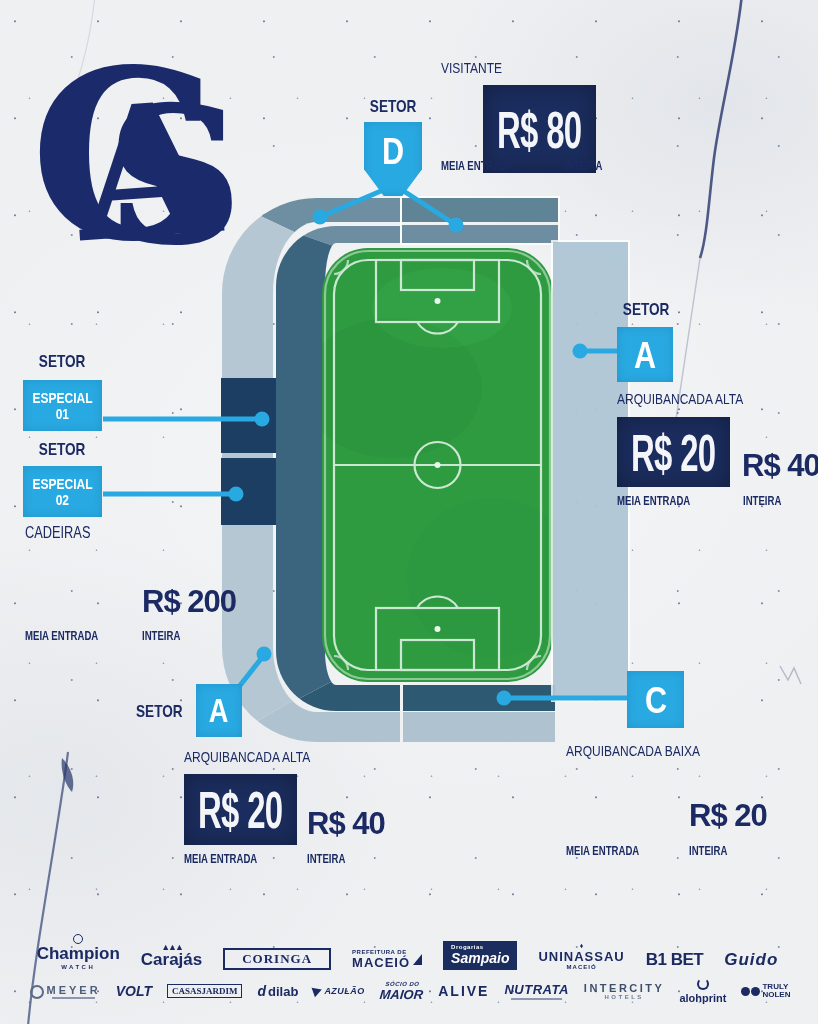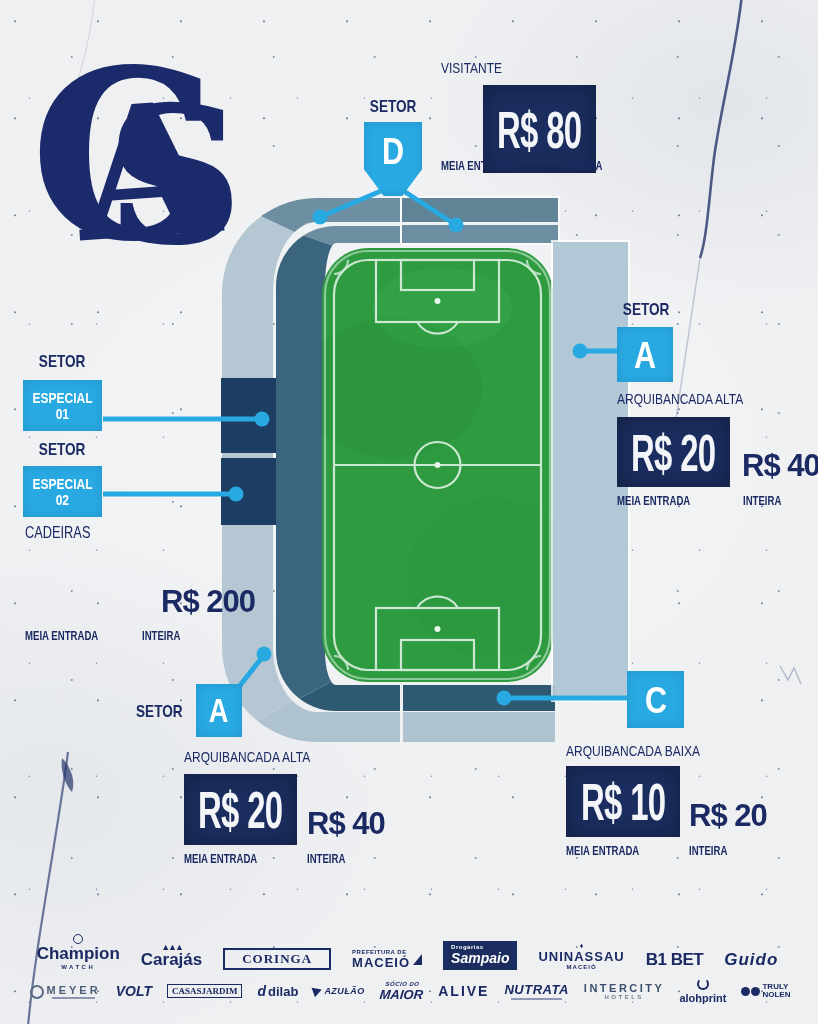--- a/index.html
+++ b/index.html
@@ -164,21 +164,21 @@
   </div>
   <div class="abs bluebox" style="left:23px;top:466px;width:79px;height:51px;z-index:7;">
     <div class="esp-line">
       <span class="cond-c">ESPECIAL</span><br>
       <span class="cond-c">02</span>
     </div>
   </div>
   <div class="abs hdr" style="left:25px;top:524px;font-size:16px;z-index:7;">
     <span class="cond">CADEIRAS</span>
   </div>
-  <div class="abs" style="left:142px;top:584px;z-index:7;margin-left:19px;">
+  <div class="abs" style="left:142px;top:584px;z-index:7;">
     <span class="price-side">R$ 200</span>
   </div>
   <div class="abs small-lab" style="left:25px;top:629px;z-index:7;">
     <span class="cond">MEIA ENTRADA</span>
   </div>
   <div class="abs small-lab" style="left:142px;top:629px;z-index:7;">
     <span class="cond">INTEIRA</span>
   </div>
 
   <div class="abs setor" style="left:617px;top:300px;width:56px;text-align:center;z-index:7;">
@@ -223,23 +223,20 @@
   </div>
   <div class="abs small-lab" style="left:307px;top:852px;z-index:7;">
     <span class="cond">INTEIRA</span>
   </div>
 
   <div class="abs bluebox" style="left:627px;top:671px;width:57px;height:57px;z-index:7;">
     <span class="letter">C</span>
   </div>
   <div class="abs hdr" style="left:566px;top:742px;z-index:7;">
     <span class="cond">ARQUIBANCADA BAIXA</span>
-  </div>
-  <div class="abs pricebox" style="left:566px;top:766px;width:114px;height:71px;z-index:7;">
-    <span class="price-big">R$ 10</span>
   </div>
   <div class="abs" style="left:689px;top:798px;z-index:7;">
     <span class="price-side">R$ 20</span>
   </div>
   <div class="abs small-lab" style="left:566px;top:844px;z-index:7;">
     <span class="cond">MEIA ENTRADA</span>
   </div>
   <div class="abs small-lab" style="left:689px;top:844px;z-index:7;">
     <span class="cond">INTEIRA</span>
   </div>

